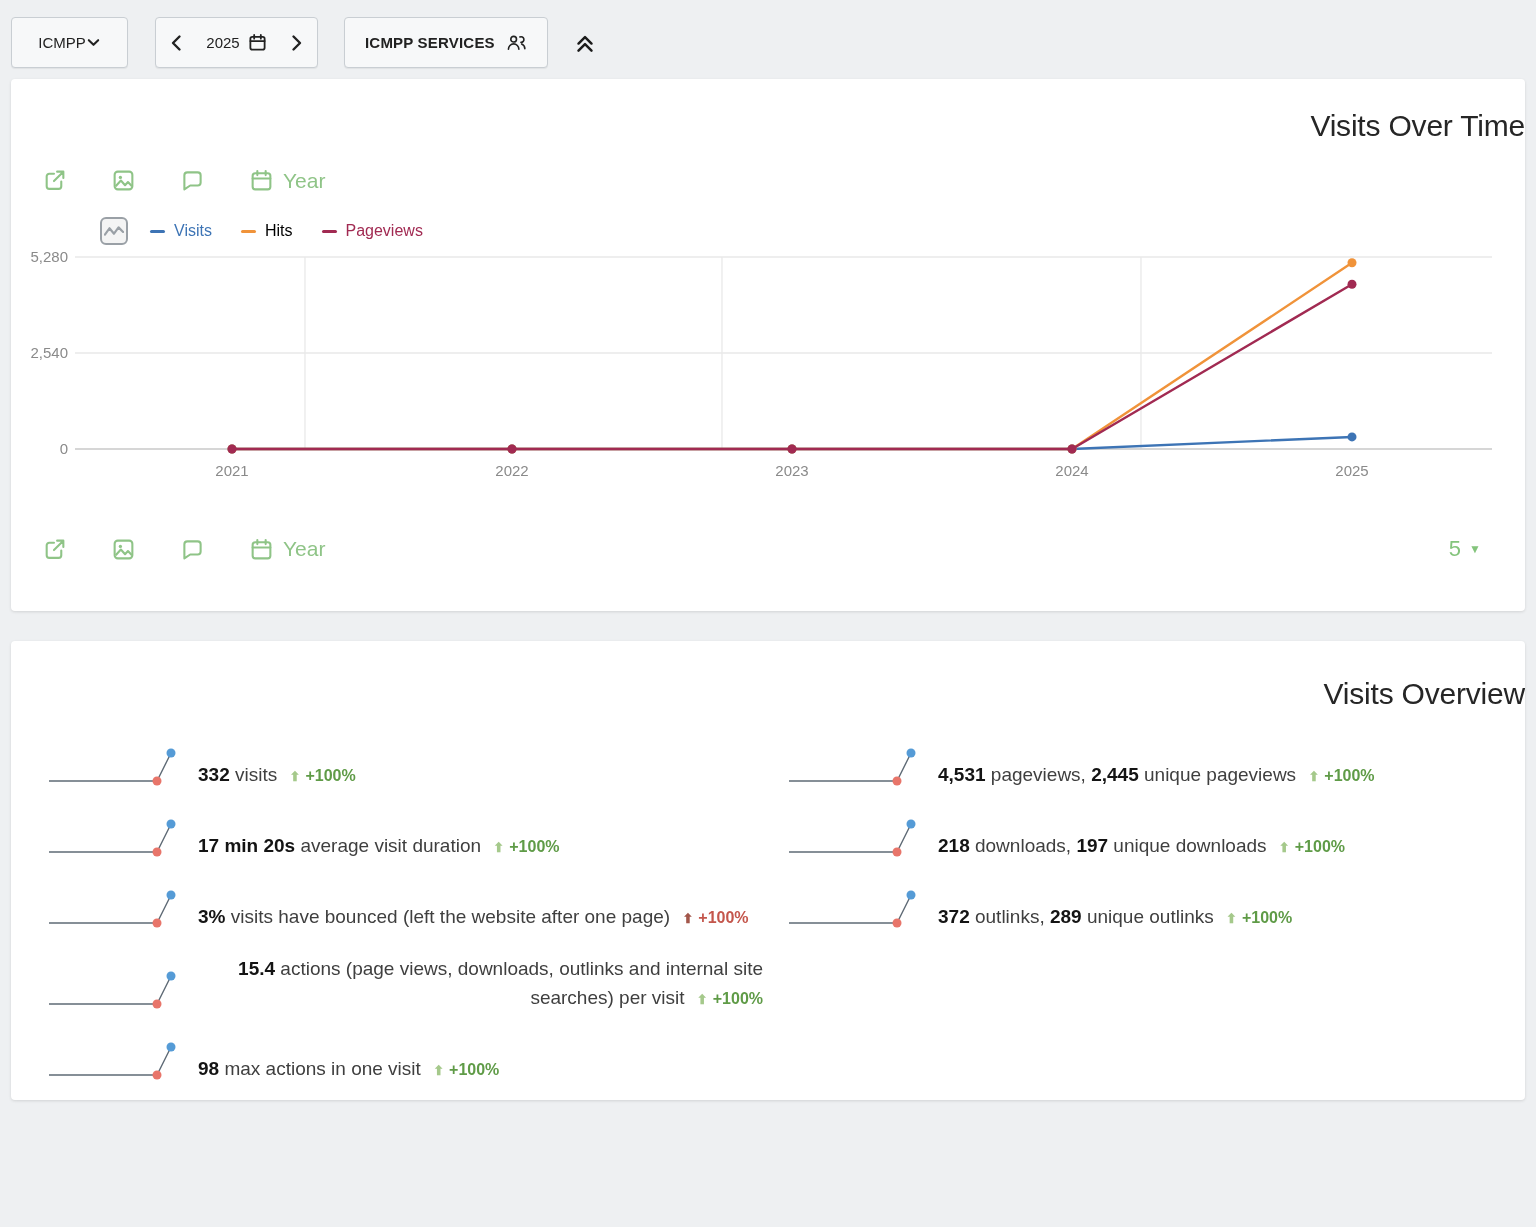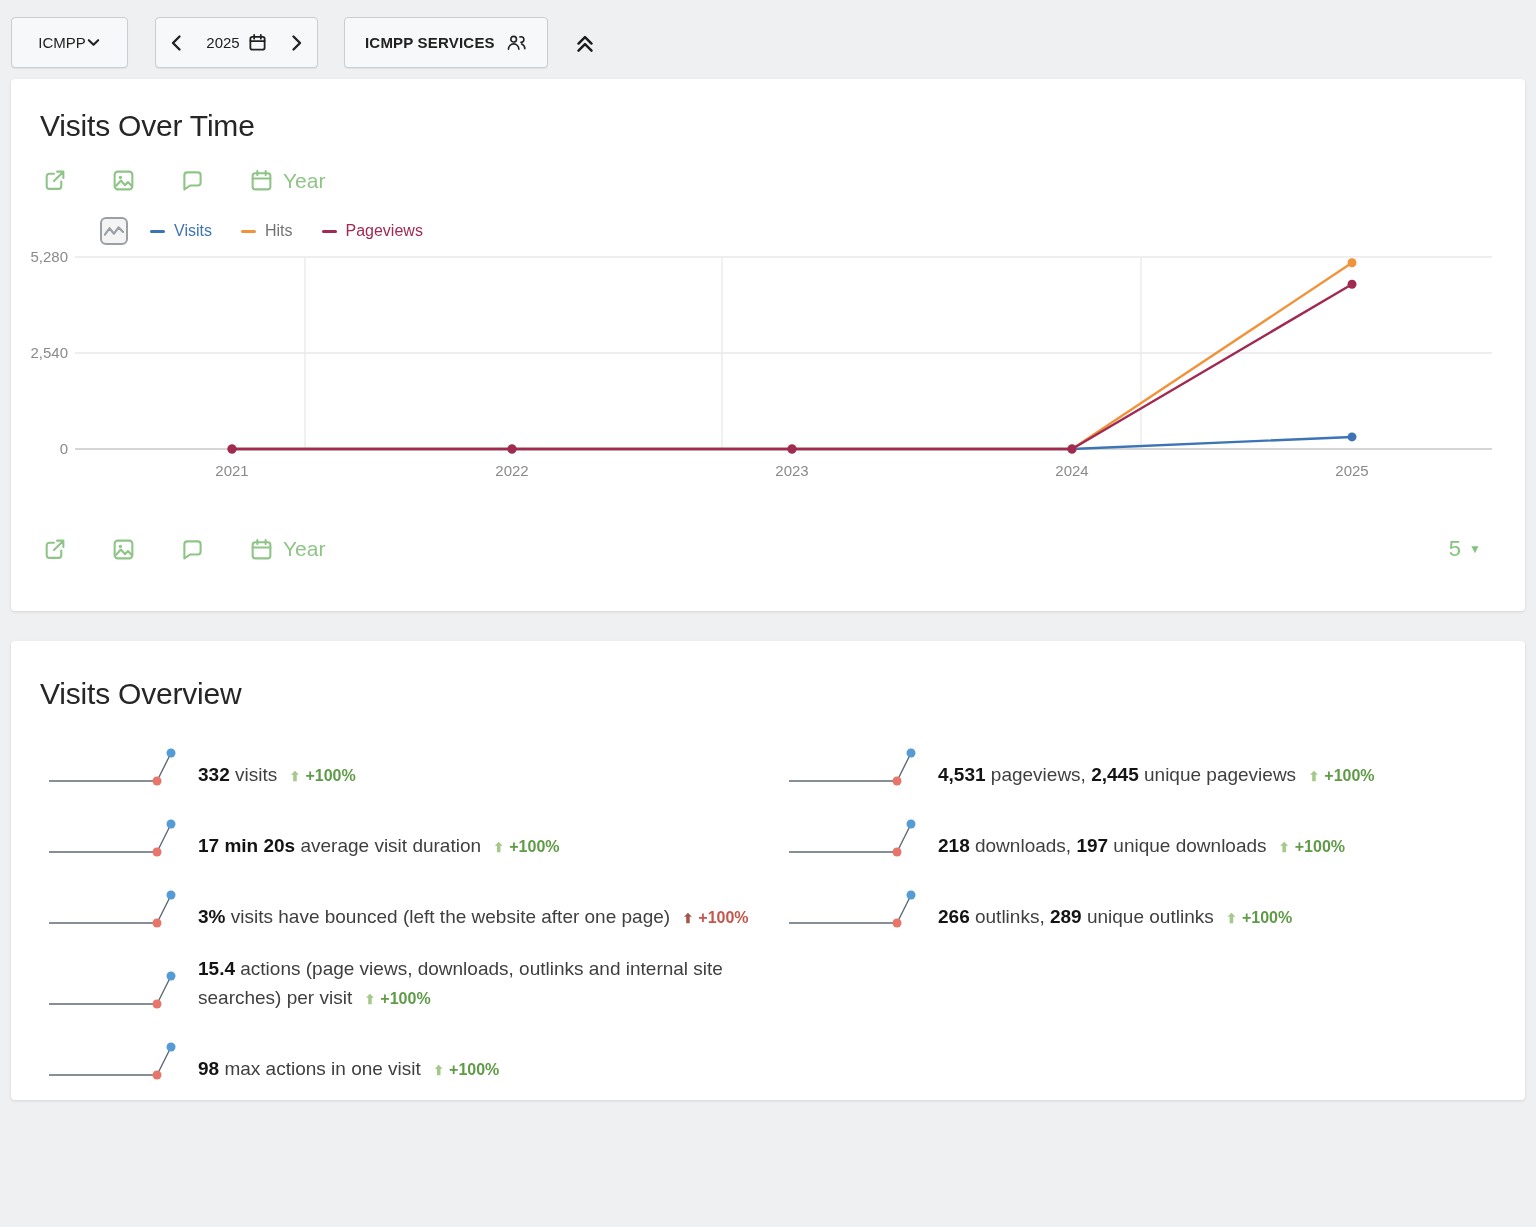--- a/index.html
+++ b/index.html
@@ -13,21 +13,21 @@
     font-size:15px; color:#222; cursor:pointer; }
   .site-btn { width:117px; justify-content:center; gap:0; }
   .date-group { width:163px; margin-left:27px; justify-content:space-between; padding:0 13px; }
   .date-center { display:flex; align-items:center; gap:8px; }
   .seg-btn { margin-left:26px; padding:0 20px; gap:11px; font-weight:700; letter-spacing:.2px; }
   .collapse-btn { margin-left:24px; height:51px; display:flex; align-items:center; cursor:pointer; }
   .icon-svg { display:block; }
 
   
   .card { background:#fff; border-radius:4px; box-shadow:0 1px 3px rgba(0,0,0,.12);
-    margin:0 11px; overflow:hidden; }
+    margin:0 11px; overflow:hidden;text-align:right; }
   .card-1 { height:532px; }
   .card-2 { height:459px; margin-top:30px; }
   .panel-title { font-size:30px; font-weight:400; color:#262626; letter-spacing:-.2px; }
   .card-1 .panel-title { padding:30px 0 0 29px; }
   .card-2 .panel-title { padding:36px 0 0 29px; }
 
   
   .icon-row { display:flex; align-items:center; gap:44px; padding-left:31px; margin-top:25px; }
   .gicon { cursor:pointer; display:block; }
   .year-ctrl { display:flex; align-items:center; gap:9px; cursor:pointer; }
@@ -136,21 +136,21 @@
           <polyline points="1,12 6,5 11,11 16,4 21,9" fill="none" stroke="#9aa0a6" stroke-width="2.4" stroke-linecap="round" stroke-linejoin="round"></polyline>
         </svg>
     </span>
     <div class="legend-items" id="legend-items">
         <span class="legend-item">
           <span class="legend-dash" style="background: rgb(61, 116, 181);"></span>
           <span style="color: rgb(61, 116, 181);">Visits</span>
         </span>
         <span class="legend-item">
           <span class="legend-dash" style="background: rgb(240, 147, 58);"></span>
-          <span style="color: #737373;">Hits</span>
+          <span style="color: #000000;">Hits</span>
         </span>
         <span class="legend-item">
           <span class="legend-dash" style="background: rgb(161, 42, 82);"></span>
           <span style="color: rgb(161, 42, 82);">Pageviews</span>
         </span>
       </div>
   </div>
 
   <svg id="evolution-chart" width="1485" height="235" viewBox="0 0 1485 235">
       <line x1="275" y1="10" x2="275" y2="202" stroke="#e9e9e9" stroke-width="1.3"></line>
@@ -277,17 +277,17 @@
             <circle cx="126" cy="12" r="4.5" fill="#559bd6"></circle>
           </svg>
           <span class="mtext"><b>218</b><span> downloads, </span><b>197</b><span> unique downloads</span> <span class="chg pos"><span class="ic">⬆</span>+100%</span></span>
         </div>
         <div class="metric-row">
           <svg class="spark" width="140" height="50" viewBox="0 0 140 50">
     <polyline points="4,40 112,40 126,12" fill="none" stroke="#5f6b76" stroke-width="1.4"></polyline>
             <circle cx="112" cy="40" r="4.5" fill="#e8756a"></circle>
             <circle cx="126" cy="12" r="4.5" fill="#559bd6"></circle>
           </svg>
-          <span class="mtext"><b>266</b><span> outlinks, </span><b>289</b><span> unique outlinks</span> <span class="chg pos"><span class="ic">⬆</span>+100%</span></span>
+          <span class="mtext"><b>372</b><span> outlinks, </span><b>289</b><span> unique outlinks</span> <span class="chg pos"><span class="ic">⬆</span>+100%</span></span>
         </div>
       </div>
   </div>
 </div>
 
 </body></html>

